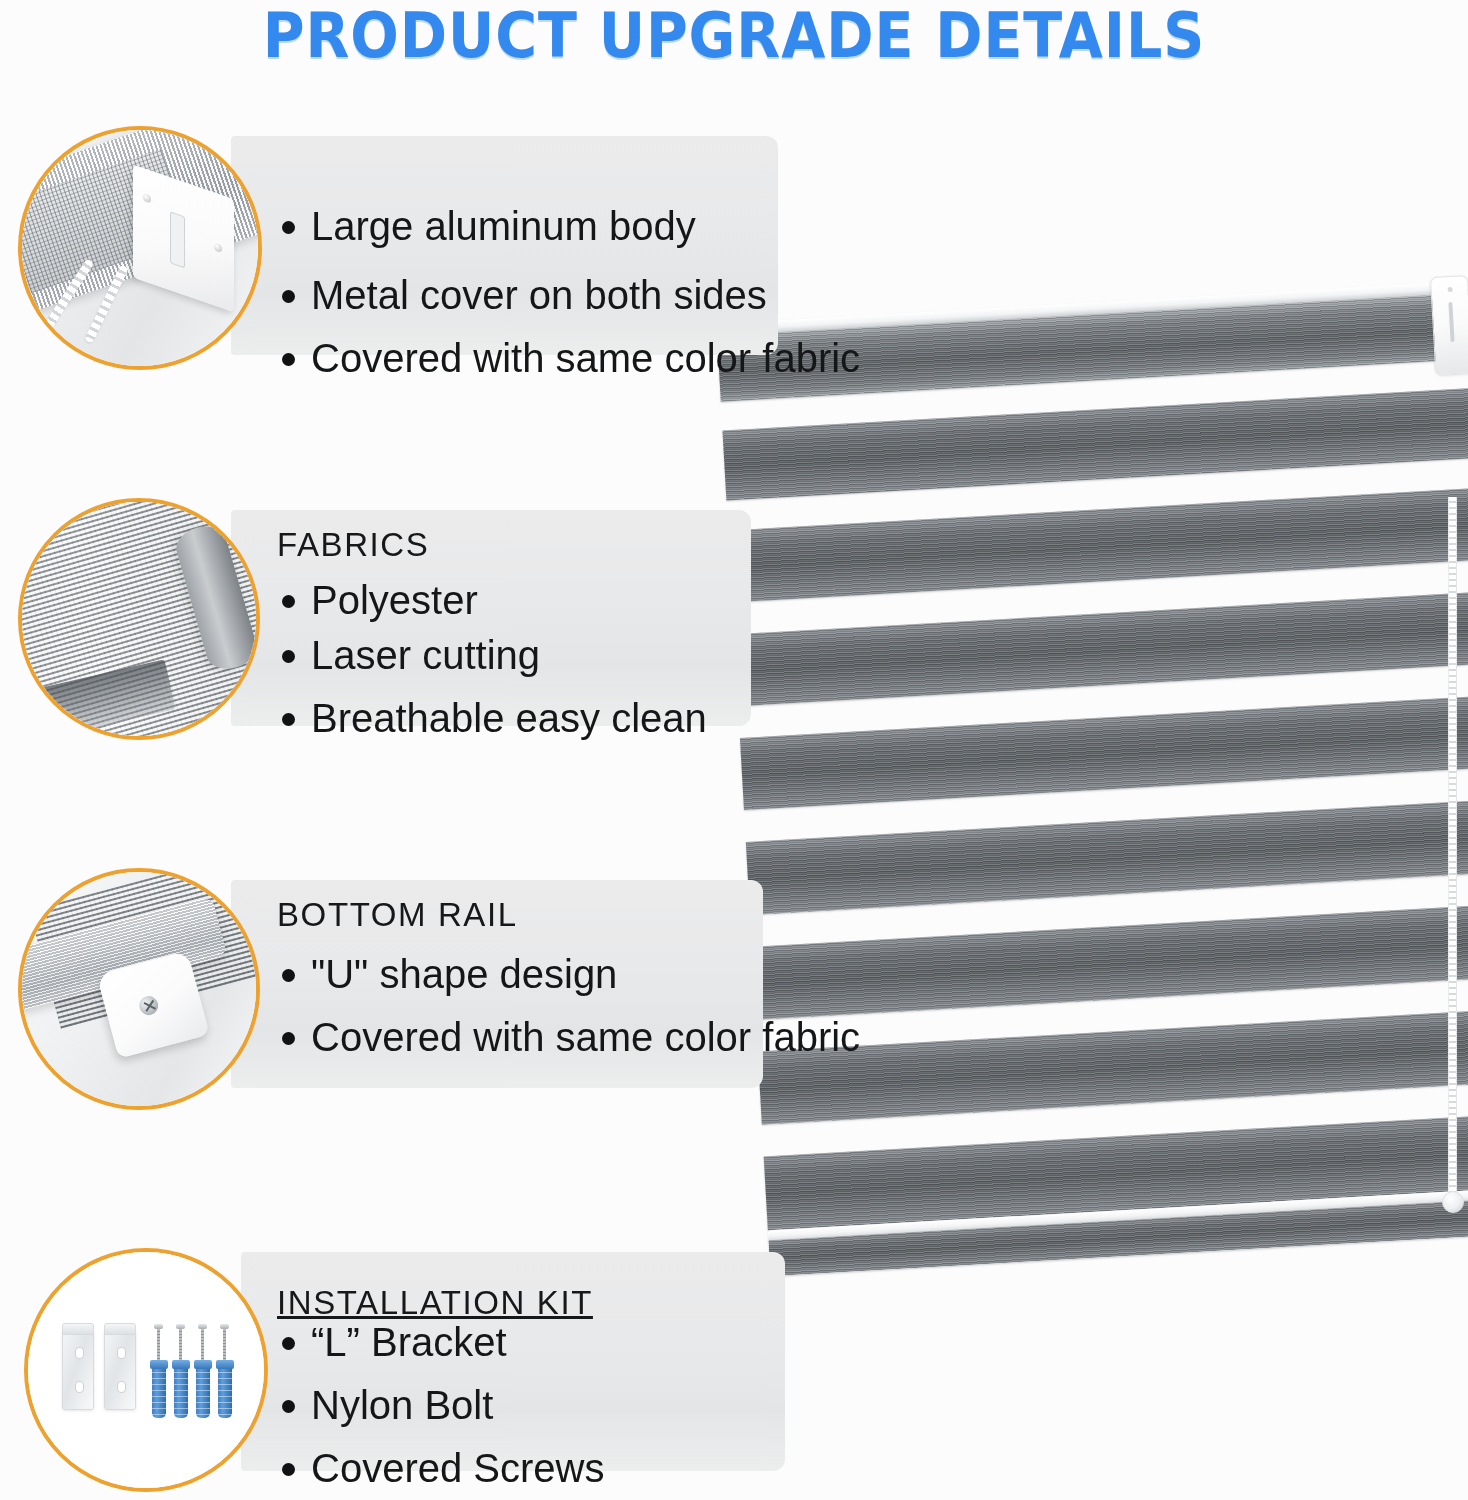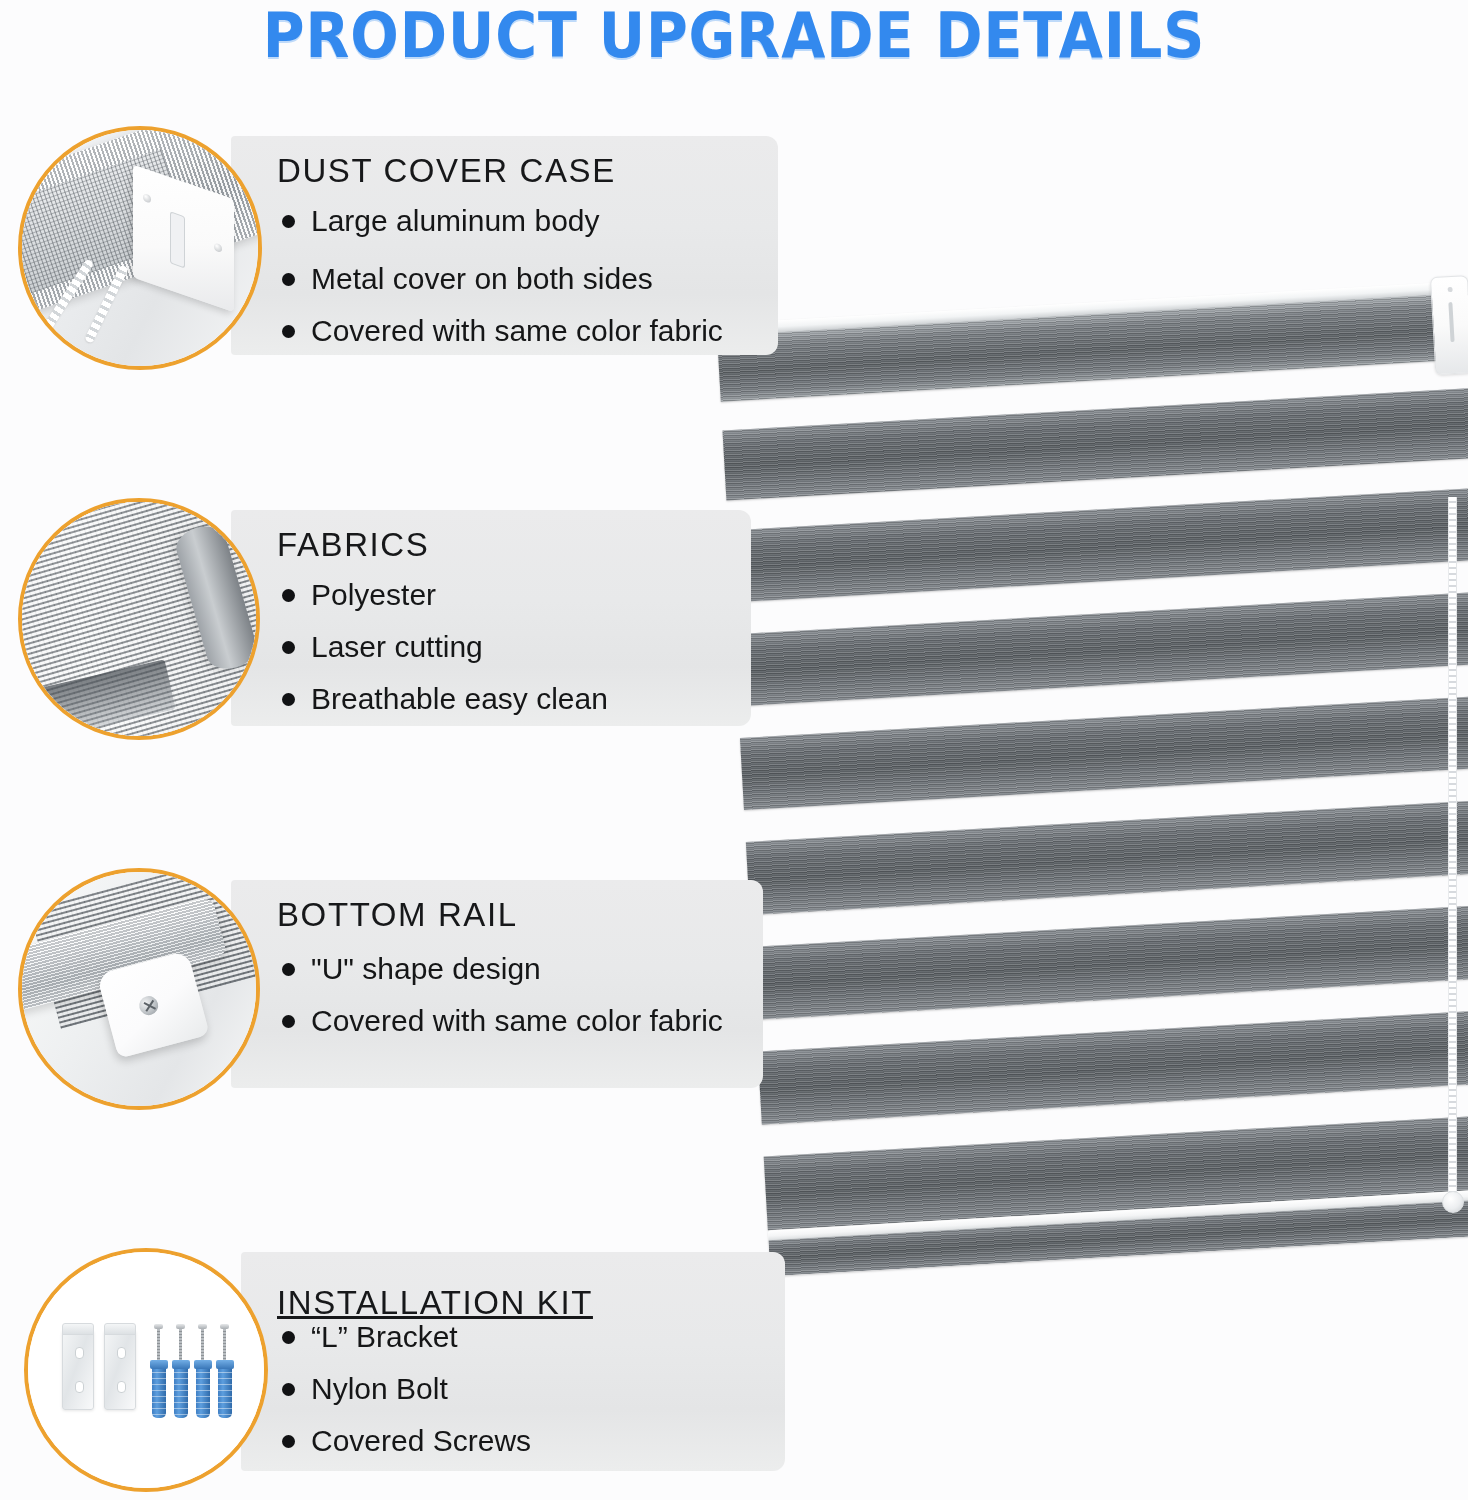--- a/index.html
+++ b/index.html
@@ -113,21 +113,21 @@
     color:#17181a;
     font-weight:400;
     white-space:nowrap;
   }
   .panel ul{
     list-style:none;margin:0;padding:0;position:absolute;
   }
   .panel li{
     position:relative;
     padding-left:34px;
-    font-size:30px;
+    font-size:40px;
     color:#151617;
     white-space:nowrap;
   }
   .panel li .bullet{
     position:absolute;left:5px;top:50%;
     width:13px;height:13px;margin-top:-6px;
     background:#111214;border-radius:50%;
   }
 
   
@@ -317,21 +317,20 @@
         <span class="dot"></span>
         <span class="slot"></span>
       </div>
     </div>
 
     <div class="chain" style="left:736px;top:272px;height:700px;"></div>
     <div class="chain-tensioner" style="left:730px;top:966px;"></div>
   </div>
 
   <div class="panel" style="left:231px;top:136px;width:547px;height:219px;">
-    <div class="head" style="left:46px;top:16px;">DUST COVER CASE</div>
     <ul style="left:46px;top:68px;">
       <li><span class="bullet"></span><span>Large aluminum body</span></li>
       <li style="margin-top:24px;"><span class="bullet"></span><span>Metal cover on both sides</span></li>
       <li style="margin-top:18px;"><span class="bullet"></span><span>Covered with same color fabric</span></li>
     </ul>
   </div>
 
   <div class="circle" style="left:18px;top:126px;width:236px;height:236px;">
     <div class="photo ph-case">
       <span class="tube"></span>
@@ -343,21 +342,21 @@
       </span>
       <span class="bead" style="left:16%;top:52%;height:96px;transform:rotate(33deg);"></span>
       <span class="bead" style="left:34%;top:56%;height:84px;transform:rotate(26deg);"></span>
     </div>
   </div>
 
   <div class="panel" style="left:231px;top:510px;width:520px;height:216px;">
     <div class="head" style="left:46px;top:16px;">FABRICS</div>
     <ul style="left:46px;top:68px;">
       <li><span class="bullet"></span><span>Polyester</span></li>
-      <li style="margin-top:18px;"><span class="bullet"></span><span>Laser cutting</span></li>
+      <li style="margin-top:10px;"><span class="bullet"></span><span>Laser cutting</span></li>
       <li style="margin-top:18px;"><span class="bullet"></span><span>Breathable  easy clean</span></li>
     </ul>
   </div>
 
   <div class="circle" style="left:18px;top:498px;width:234px;height:234px;">
     <div class="photo ph-fab">
       <span class="sheet"></span>
       <span class="roll"></span>
       <span class="fold"></span>
     </div>

